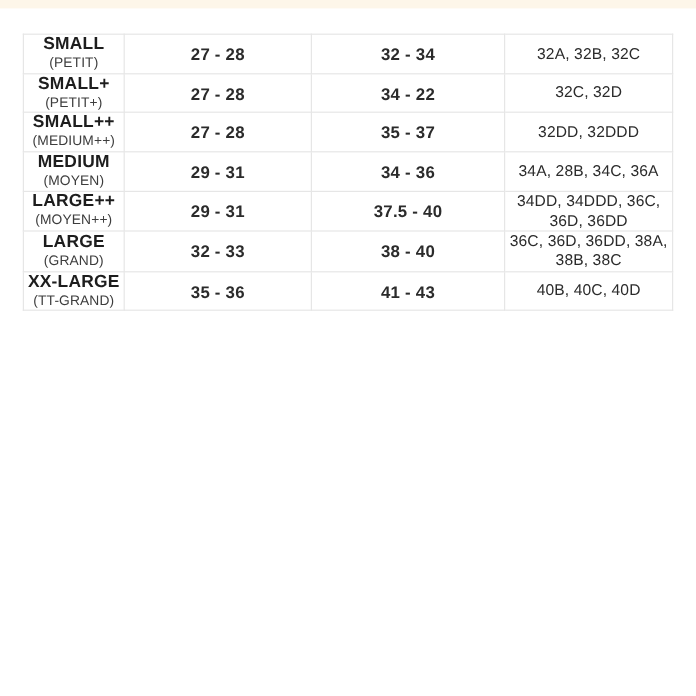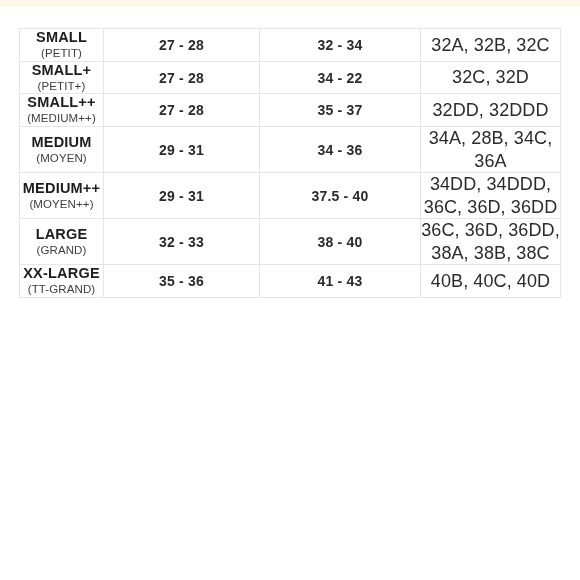--- a/index.html
+++ b/index.html
@@ -67,21 +67,21 @@
     letter-spacing: 0.1px;
   }
   td.measure-cell {
     font-size: 14px;
     color: #3a3a3a;
     padding: 10px 4px;
     letter-spacing: 0.2px;
     font-weight: bold;
   }
   td.bra-cell {
-    font-size: 18px;
+    font-size: 13px;
     color: #3a3a3a;
     padding: 10px 6px;
     line-height: 1.25;
     letter-spacing: 0.1px;
   }
 </style>
 </head>
 <body>
 
 <div id="top-strip"></div>
@@ -132,21 +132,21 @@
           <span class="size-alt">(MOYEN)</span>
         </td>
         <td class="measure-cell">29 - 31</td>
         <td class="measure-cell">34 - 36</td>
         <td class="bra-cell">34A, 28B, 34C, 36A</td>
       </tr>
 
 
       <tr>
         <td class="size-cell">
-          <span class="size-name">MEDIUM++</span>
+          <span class="size-name">LARGE++</span>
           <span class="size-alt">(MOYEN++)</span>
         </td>
         <td class="measure-cell">29 - 31</td>
         <td class="measure-cell">37.5 - 40</td>
         <td class="bra-cell">34DD, 34DDD, 36C, 36D, 36DD</td>
       </tr>
 
       <tr>
         <td class="size-cell">
           <span class="size-name">LARGE</span>

